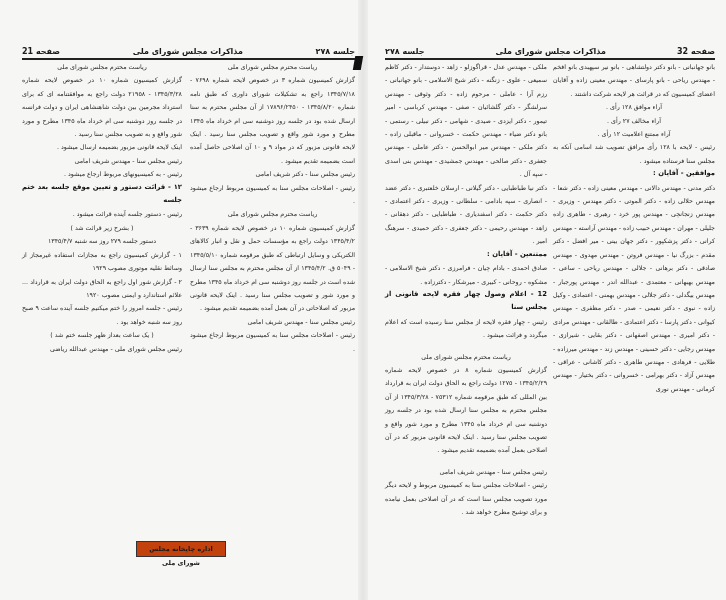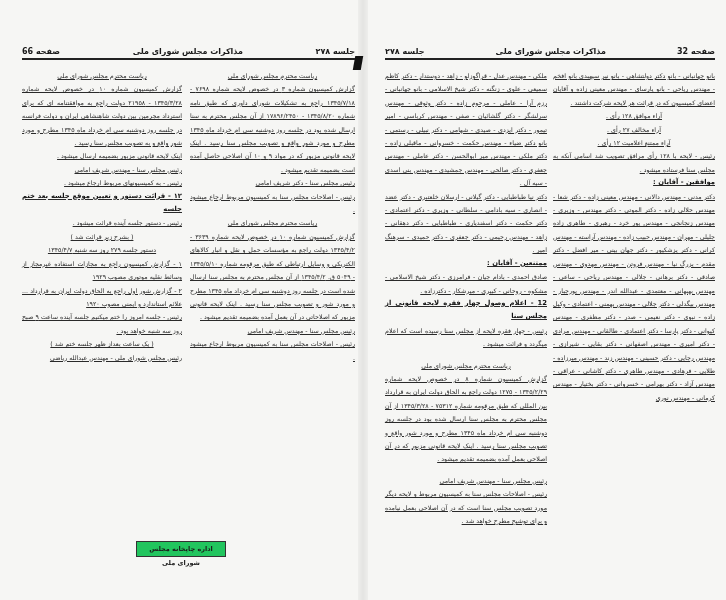--- a/index.html
+++ b/index.html
@@ -8,44 +8,44 @@
   .page{position:absolute;top:0;height:600px;}
   .page.left{left:0;width:363px;}
   .page.right{left:363px;width:363px;}
   .gutter{position:absolute;left:358px;top:0;width:10px;height:600px;background:linear-gradient(90deg,#eeeeec,#e4e4e2,#eeeeec);}
   .header{position:absolute;top:42px;height:14px;display:flex;justify-content:space-between;align-items:flex-end;direction:rtl;font-size:8px;font-weight:bold;}
   .page.left .header{left:22px;width:333px;}
   .page.right .header{left:22px;width:330px;}
   .header-rule{position:absolute;top:58px;height:2px;background:#222;}
   .page.left .header-rule{left:22px;width:333px;}
   .page.right .header-rule{left:22px;width:330px;}
-  .col{position:absolute;top:69px;direction:rtl;text-align:justify;font-size:6.3px;line-height:13.4px;color:#2a2a2a;text-decoration:underline;}
+  .col{position:absolute;top:60px;direction:rtl;text-align:justify;font-size:6.3px;line-height:13.4px;color:#2a2a2a;}
   .page.left .col.c1{left:190px;width:165px;}
   .page.left .col.c2{left:22px;width:160px;}
   .page.right .col.c1{left:190px;width:162px;}
   .page.right .col.c2{left:22px;width:162px;}
   .col p{margin:0;}
   .col .center{text-align:center;}
   .col .bold{font-weight:bold;color:#111;font-size:6.8px;}
   .col .sp{height:8px;}
-  .stamp{position:absolute;left:136px;top:541px;width:88px;height:14px;border:1px solid #333;font-size:6.5px;font-weight:bold;direction:rtl;text-align:center;line-height:14px;background:#22c55e;}
+  .stamp{position:absolute;left:136px;top:541px;width:88px;height:14px;border:1px solid #333;font-size:6.5px;font-weight:bold;direction:rtl;text-align:center;line-height:14px;background:#c2410c;}
   .mark{position:absolute;left:354px;top:56px;width:8px;height:14px;background:#111;transform:skew(-10deg);}
 </style>
 </head>
 <body>
 
 <div class="spread">
   <div class="gutter"></div>
   <div class="mark"></div>
 
   <div class="page left">
     <div class="header">
       <span>جلسه ۲۷۸</span>
       <span>مذاکرات مجلس شورای ملی</span>
-      <span>صفحه 66</span>
+      <span>صفحه 21</span>
     </div>
     <div class="header-rule"></div>
     <div class="col c1">
         <p class="center">ریاست محترم مجلس شورای ملی</p>
         <p class="p">گزارش کمیسیون شماره ۳ در خصوص لایحه شماره ۷۶۹۸ - ۱۳۴۵/۷/۱۸ راجع به تشکیلات شورای داوری که طبق نامه شماره ۱۳۴۵/۸/۲۰ - ۱۷۸۹۶/۲۴۵۰ از آن مجلس محترم به سنا ارسال شده بود در جلسه روز دوشنبه سی ام خرداد ماه ۱۳۴۵ مطرح و مورد شور واقع و تصویب مجلس سنا رسید . اینک لایحه قانونی مزبور که در مواد ۹ و ۱۰ آن اصلاحی حاصل آمده است بضمیمه تقدیم میشود .</p>
         <p class="p">رئیس مجلس سنا - دکتر شریف امامی</p>
         <p class="p">رئیس - اصلاحات مجلس سنا به کمیسیون مربوط ارجاع میشود .</p>
         <p class="center">ریاست محترم مجلس شورای ملی</p>
         <p class="p">گزارش کمیسیون شماره ۱۰ در خصوص لایحه شماره ۳۶۳۹ - ۱۳۴۵/۴/۲ دولت راجع به مؤسسات حمل و نقل و انبار کالاهای الکتریکی و وسایل ارتباطی که طبق مرقومه شماره ۱۳۴۵/۵/۱۰ - ۵۰۴۹ ق. ۱۳۴۵/۴/۲ از آن مجلس محترم به مجلس سنا ارسال شده است در جلسه روز دوشنبه سی ام خرداد ماه ۱۳۴۵ مطرح و مورد شور و تصویب مجلس سنا رسید . اینک لایحه قانونی مزبور که اصلاحاتی در آن بعمل آمده بضمیمه تقدیم میشود .</p>
         <p class="p">رئیس مجلس سنا - مهندس شریف امامی</p>

